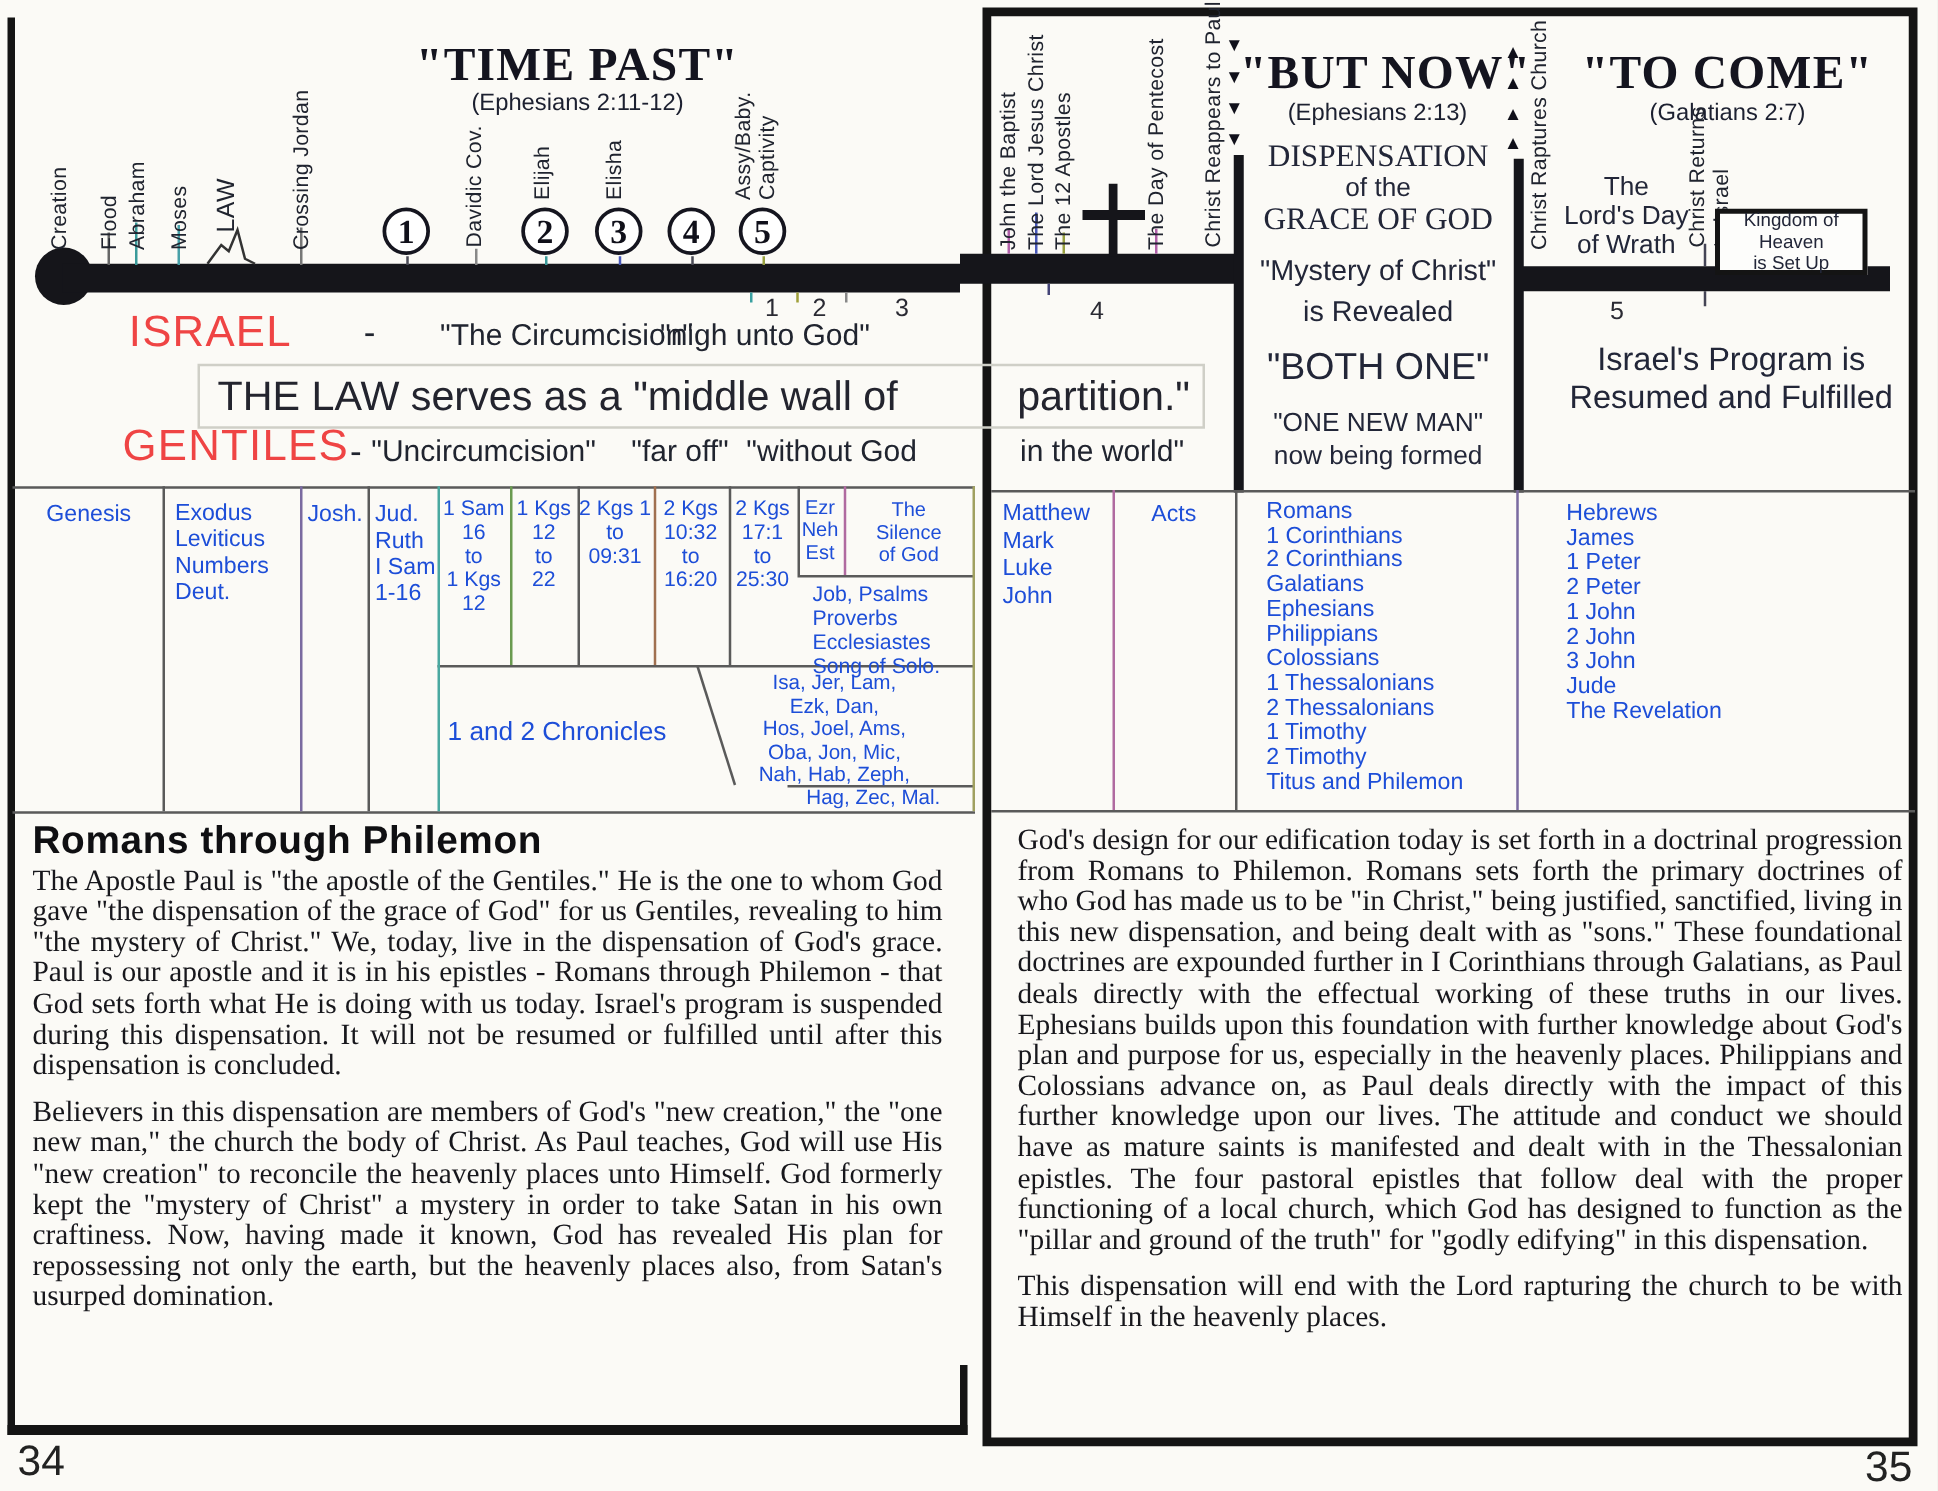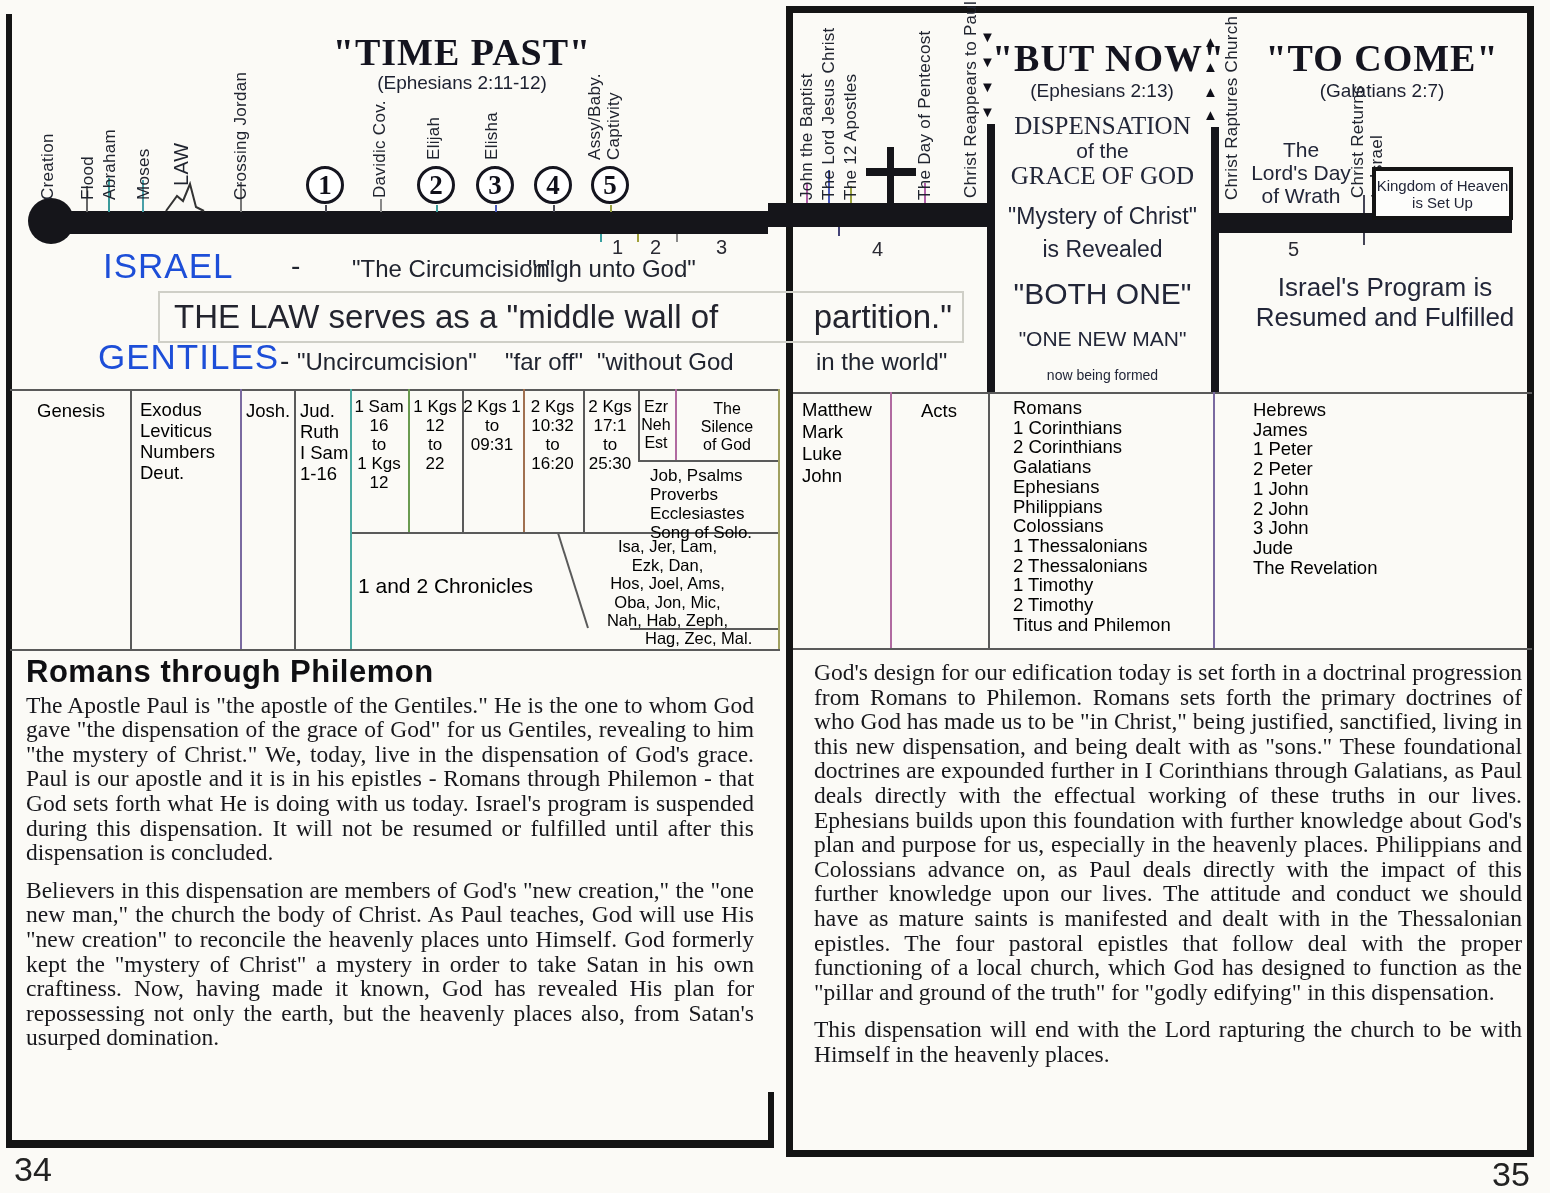--- a/index.html
+++ b/index.html
@@ -24,46 +24,46 @@
   .rot { position:absolute; transform:rotate(-90deg); transform-origin:0 0;
     font-size:17px; line-height:19px; color:#20242f; white-space:pre; letter-spacing:0.3px; }
   .circlenum { position:absolute; width:38px; height:38px; border:3px solid #15151f; border-radius:50%;
     background:#fff; display:flex; align-items:center; justify-content:center;
     font-family:"Liberation Serif", serif; font-weight:bold; font-size:27px; color:#10101a; }
   .segnum { position:absolute; font-size:20px; color:#2a2a33; }
   .arrow { position:absolute; font-size:15px; color:#10101a; }
   .vbar { position:absolute; width:8px; background:#15151a; }
   .crosspart { position:absolute; background:#15151a; }
   
-  .bigname { position:absolute; font-size:35px; color:#1d4ed8; letter-spacing:1px; }
+  .bigname { position:absolute; font-size:35px; color:#ef4444; letter-spacing:1px; }
   .qt { position:absolute; font-size:24px; color:#20242f; white-space:nowrap; }
   .law-box { position:absolute; left:158px; top:291px; width:806px; height:52px;
     border:2px solid #cfcfc7; display:flex; justify-content:space-between; align-items:center;
     padding:0 10px 0 14px; font-size:33px; color:#23242e; white-space:nowrap; background:transparent; }
   
   .bn-col { position:absolute; left:995px; top:112px; width:215px; display:flex;
     flex-direction:column; align-items:center; text-align:center; color:#222638; }
   .bn-0,.bn-2 { font-size:25px; line-height:27px;font-family:Liberation Serif, serif; }
   .bn-1 { font-size:21px; line-height:23px; }
   .bn-3 { font-size:23px; margin-top:14px; }
   .bn-4 { font-size:23px; margin-top:6px; }
   .bn-5 { font-size:30px; margin-top:14px; }
   .bn-6 { font-size:21px; margin-top:16px; }
-  .bn-7 { font-size:14px; margin-top:16px; }
+  .bn-7 { font-size:21px; margin-top:2px; }
   .lords-day { position:absolute; left:1245px; top:138px; width:112px; text-align:center;
     font-size:21px; line-height:23px; color:#222638; white-space:pre-line; }
-  .kingdom-box { position:absolute; left:1372px; top:167px; width:141px; height:53px;
+  .kingdom-box { position:absolute; left:1372px; top:167px; width:122px; height:53px;
     border:4px solid #141414; background:#fdfdfb; display:flex; align-items:center; justify-content:center;
     text-align:center; font-size:15px; line-height:17px; color:#222638; white-space:pre-line; z-index:5; }
   .program { position:absolute; left:1240px; top:272px; width:290px; text-align:center;
     font-size:26px; line-height:30px; color:#222638; white-space:pre-line; }
   
   .hline { position:absolute; height:2px; background:#5a5a5a; }
   .vline { position:absolute; width:2px; background:#5a5a5a; }
-  .cell { position:absolute; font-size:18.5px; line-height:21px; color:#000000; white-space:pre-line; }
+  .cell { position:absolute; font-size:18.5px; line-height:21px; color:#1d4ed8; white-space:pre-line; }
   .cell.small { font-size:17px; line-height:19px; }
   .cell.center { text-align:center; }
   
   .article { position:absolute; font-family:"Liberation Serif", serif; font-size:23.5px;
     line-height:24.6px; color:#17171c; text-align:justify; }
   .article p { margin:0 0 13px 0; }
   .art-head { font-family:"Liberation Sans", sans-serif; font-weight:bold; font-size:31px;
     color:#0f0f12; margin-bottom:8px; letter-spacing:0.5px; }
   .pagenum { position:absolute; font-size:34px; color:#222; }
   svg.overlay { position:absolute; left:0; top:0; pointer-events:none; }

